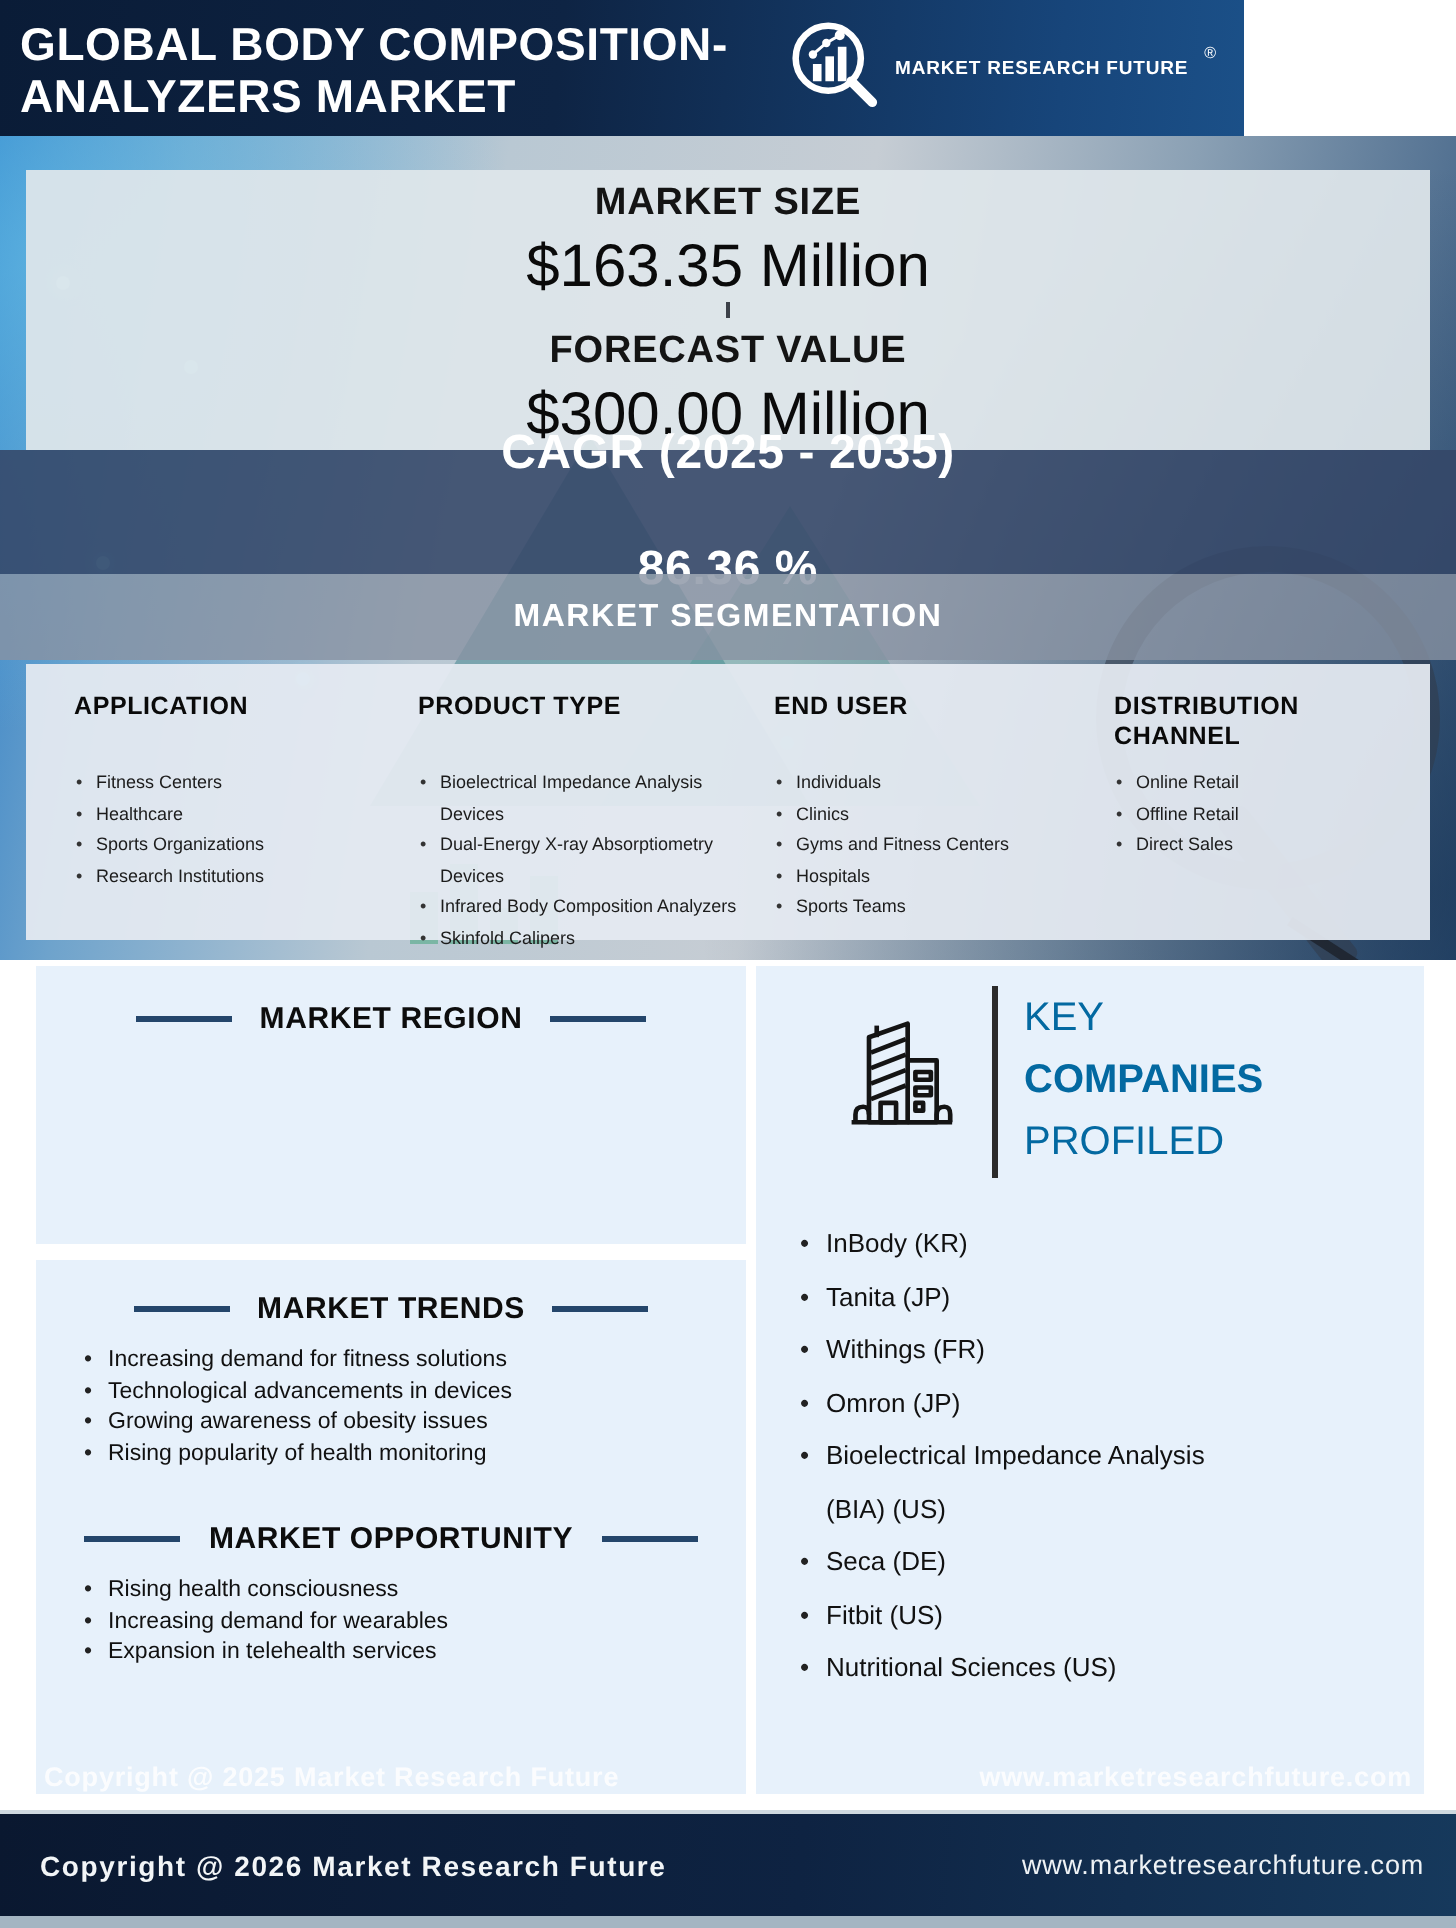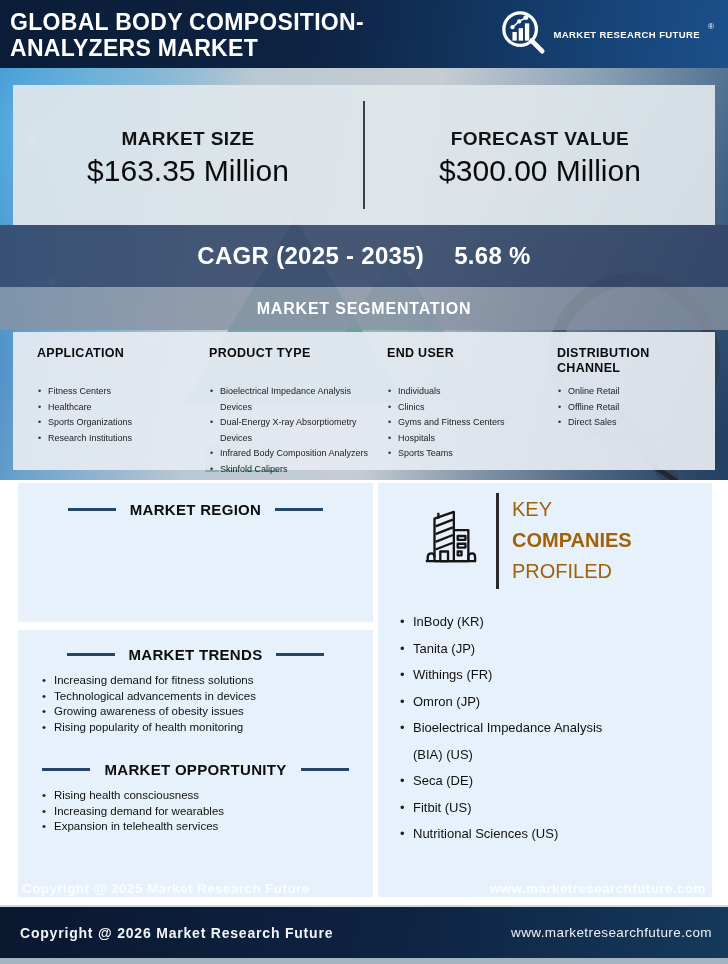--- a/index.html
+++ b/index.html
@@ -4,21 +4,21 @@
 <style>
   * { margin:0; padding:0; box-sizing:border-box; }
   html,body { background:#ffffff; }
   .page {
     position:relative; width:728px; height:964px; overflow:hidden;
     font-family:"Liberation Sans", sans-serif; background:#ffffff;
   }
 
   
   .header {
-    position:absolute; left:0; top:0; width:728px; height:68px;
+    position:absolute; left:0; top:0; width:622px; height:68px;
     background:linear-gradient(95deg,#0a1c37 0%,#0e2444 45%,#17457a 85%,#1b5088 100%);
     display:flex; align-items:center; justify-content:space-between;
   }
   .header-title {
     color:#ffffff; font-weight:700; font-size:23px; line-height:26px;
     letter-spacing:.3px; padding-left:10px; padding-top:2px;
   }
   .brand { display:flex; align-items:center; gap:8px; padding-right:14px; }
   .brand-text { color:#ffffff; font-weight:700; font-size:9.5px; letter-spacing:.4px; position:relative; }
   .brand-reg { color:#ffffff; font-size:8px; position:relative; top:-8px; }
@@ -34,21 +34,21 @@
   .decor { position:absolute; z-index:1; }
   .dot { width:7px; height:7px; border-radius:50%; background:rgba(150,230,250,.8); box-shadow:0 0 8px rgba(120,220,250,.9); }
   .tri1 { left:185px; top:150px; width:0; height:0; border-left:110px solid transparent; border-right:110px solid transparent; border-bottom:185px solid rgba(25,110,120,.40); }
   .tri2 { left:300px; top:185px; width:0; height:0; border-left:95px solid transparent; border-right:95px solid transparent; border-bottom:150px solid rgba(60,150,140,.35); }
   .bars { left:205px; bottom:8px; display:flex; align-items:flex-end; gap:6px; }
   .bars div { width:14px; background:rgba(70,165,125,.55); }
   .magnifier { left:548px; top:205px; width:172px; height:172px; border:13px solid rgba(50,58,72,.55); border-radius:50%; }
   .mag-handle { left:596px; top:368px; width:96px; height:17px; background:rgba(50,58,72,.55); transform:rotate(52deg); border-radius:4px; }
   .pen { left:636px; top:420px; width:110px; height:5px; background:rgba(25,28,35,.7); transform:rotate(33deg); }
 
-  .overlay { position:absolute; z-index:2; }
+  .overlay { position:absolute; z-index:2;flex-direction:column; }
   .stats-panel {
     left:13px; top:17px; width:702px; height:140px;
     background:rgba(223,230,235,.93);
     display:flex; align-items:center;
   }
   .stat-half { flex:1; text-align:center; padding-top:6px; }
   .stat-label { font-size:19px; font-weight:700; color:#141414; letter-spacing:.4px; }
   .stat-value { font-size:30px; font-weight:400; color:#0a0a0a; margin-top:4px; }
   .stat-divider { width:2px; height:108px; background:#3c4149; }
 
@@ -94,21 +94,21 @@
   .row-opportunity { padding-top:26px; }
 
   .bullet-list { list-style:none; padding:10px 10px 0 24px; }
   .bullet-list li { position:relative; font-size:11.5px; line-height:15.5px; color:#111; padding-left:12px; }
   .bullet-list li::before { content:"•"; position:absolute; left:0; top:0; color:#222; }
 
   
   .comp-header { position:relative; height:112px; }
   .comp-icon { position:absolute; left:42px; top:20px; }
   .comp-divider { position:absolute; left:118px; top:10px; width:2.5px; height:96px; background:#2b2b2b; }
-  .comp-titles { position:absolute; left:134px; top:11px; font-size:20px; line-height:31px; color:#a16207; }
+  .comp-titles { position:absolute; left:134px; top:11px; font-size:20px; line-height:31px; color:#0369a1; }
   .comp-strong { font-weight:700; }
   .comp-list { list-style:none; padding:14px 10px 0 22px; }
   .comp-list li { position:relative; font-size:13px; line-height:26.5px; color:#111; padding-left:13px; max-width:228px; }
   .comp-list li::before { content:"•"; position:absolute; left:0; top:0; color:#222; }
 
   .watermark { position:absolute; color:#ffffff; font-weight:700; font-size:13.5px; letter-spacing:.4px; opacity:.85; white-space:nowrap; }
   .wm-left { left:4px; bottom:1px; }
   .wm-right { right:6px; bottom:1px; }
 
   
@@ -177,21 +177,21 @@
       </div>
       <div class="stat-divider"></div>
       <div class="stat-half">
         <div class="stat-label">FORECAST VALUE</div>
         <div class="stat-value">$300.00 Million</div>
       </div>
     </div>
 
     <div class="overlay cagr-band">
       <span class="cagr-label">CAGR (2025 - 2035)</span>
-      <span class="cagr-value">5.68 %</span>
+      <span class="cagr-value">86.36 %</span>
     </div>
 
     <div class="overlay seg-title-band">
       <span class="seg-title">MARKET SEGMENTATION</span>
     </div>
 
     <div class="overlay seg-panel">
       <div class="seg-col">
         <div class="seg-heading">APPLICATION</div>
         <ul class="seg-list">

